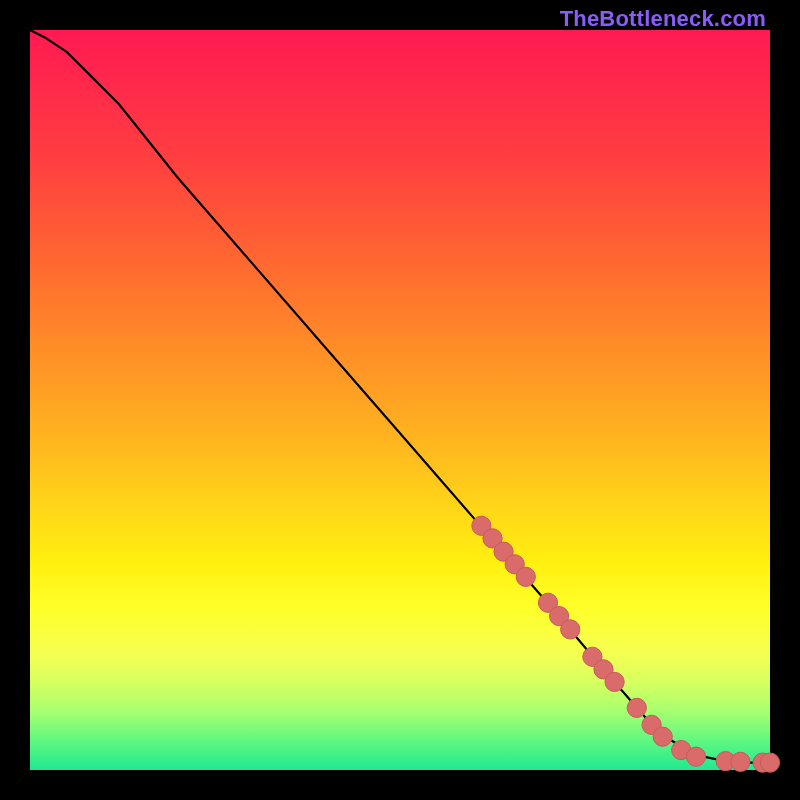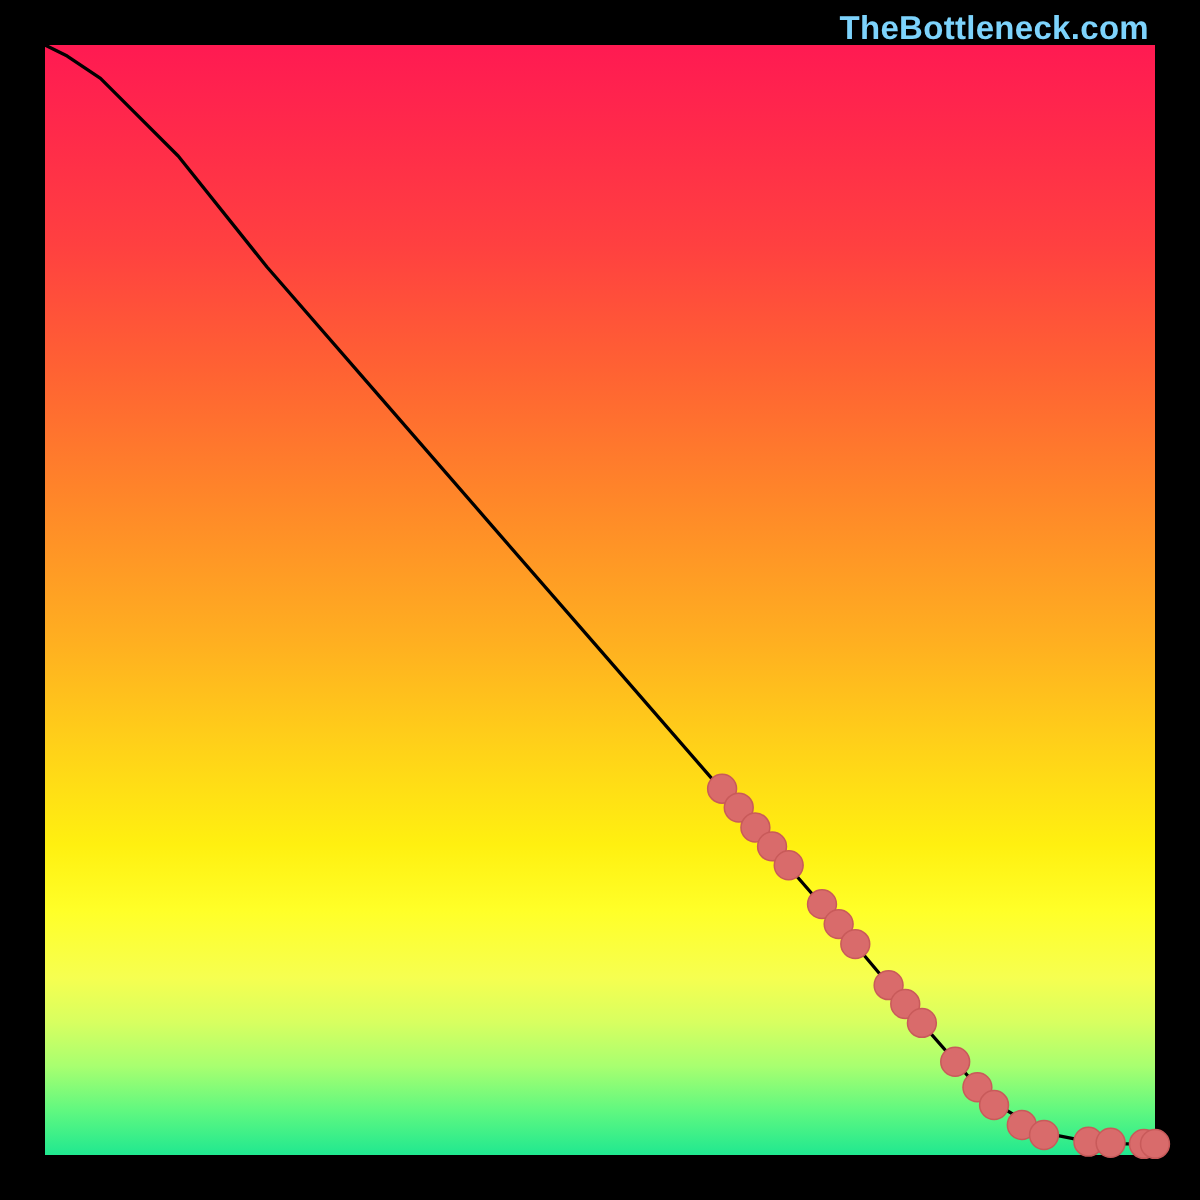--- a/index.html
+++ b/index.html
@@ -41,21 +41,21 @@
       #60f880 96%,
       #20e890 100%
     );
   }
   .watermark {
     position: absolute;
     top: 6px;
     right: 34px;
     font-size: 22px;
     font-weight: 600;
-    color: #7dd3fc;
+    color: #8b5cf6;
     letter-spacing: 0.2px;
     user-select: none;
   }
   svg.overlay {
     position: absolute;
     left: 0;
     top: 0;
     width: 740px;
     height: 740px;
     overflow: visible;

